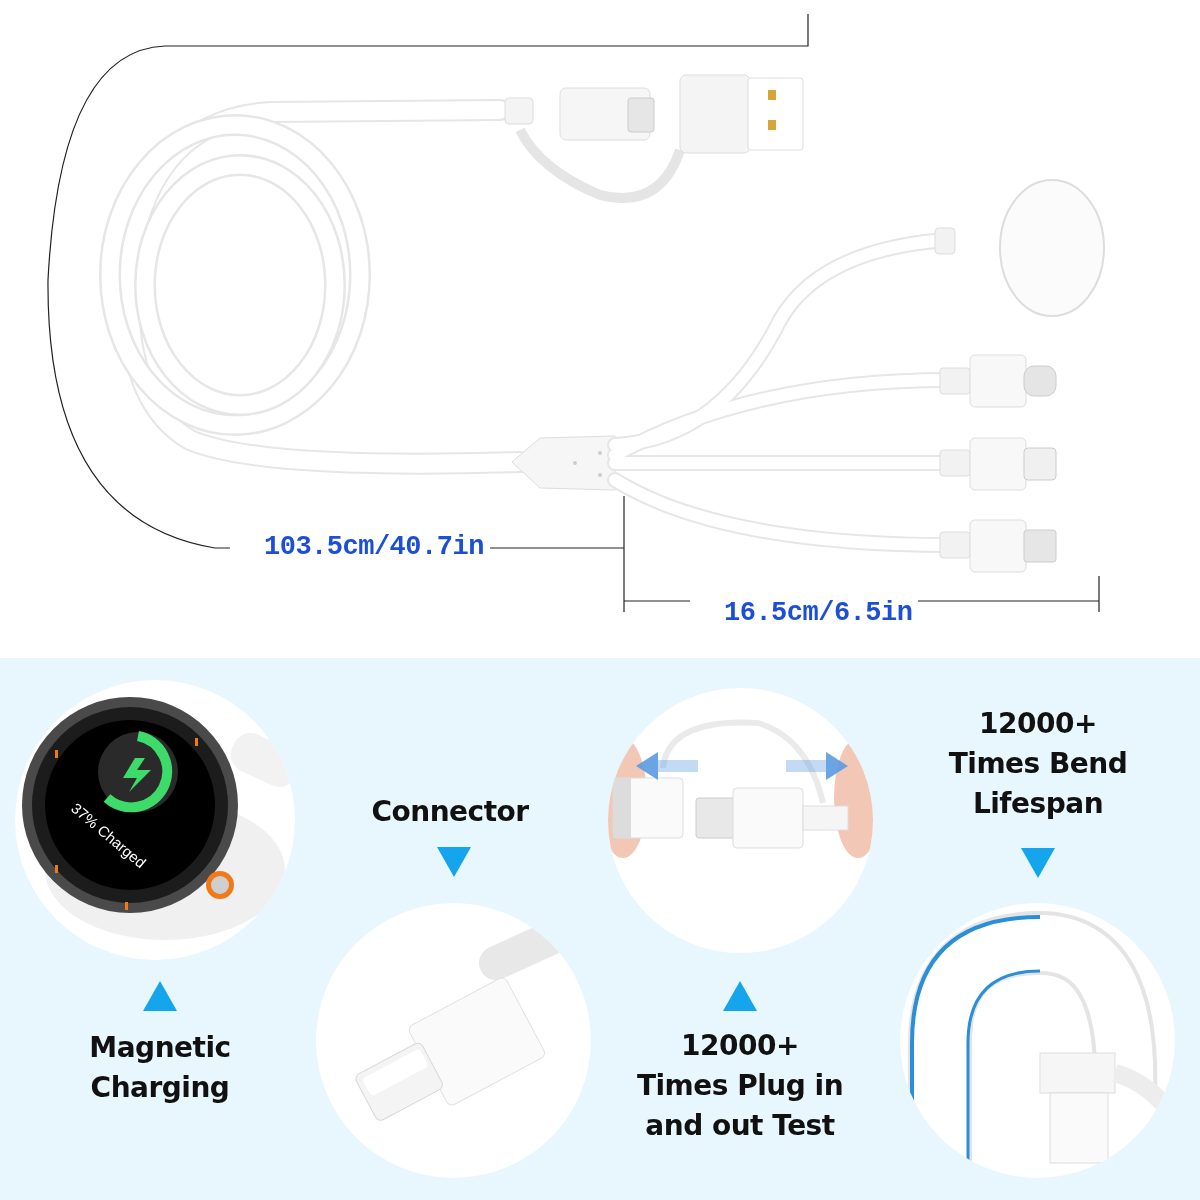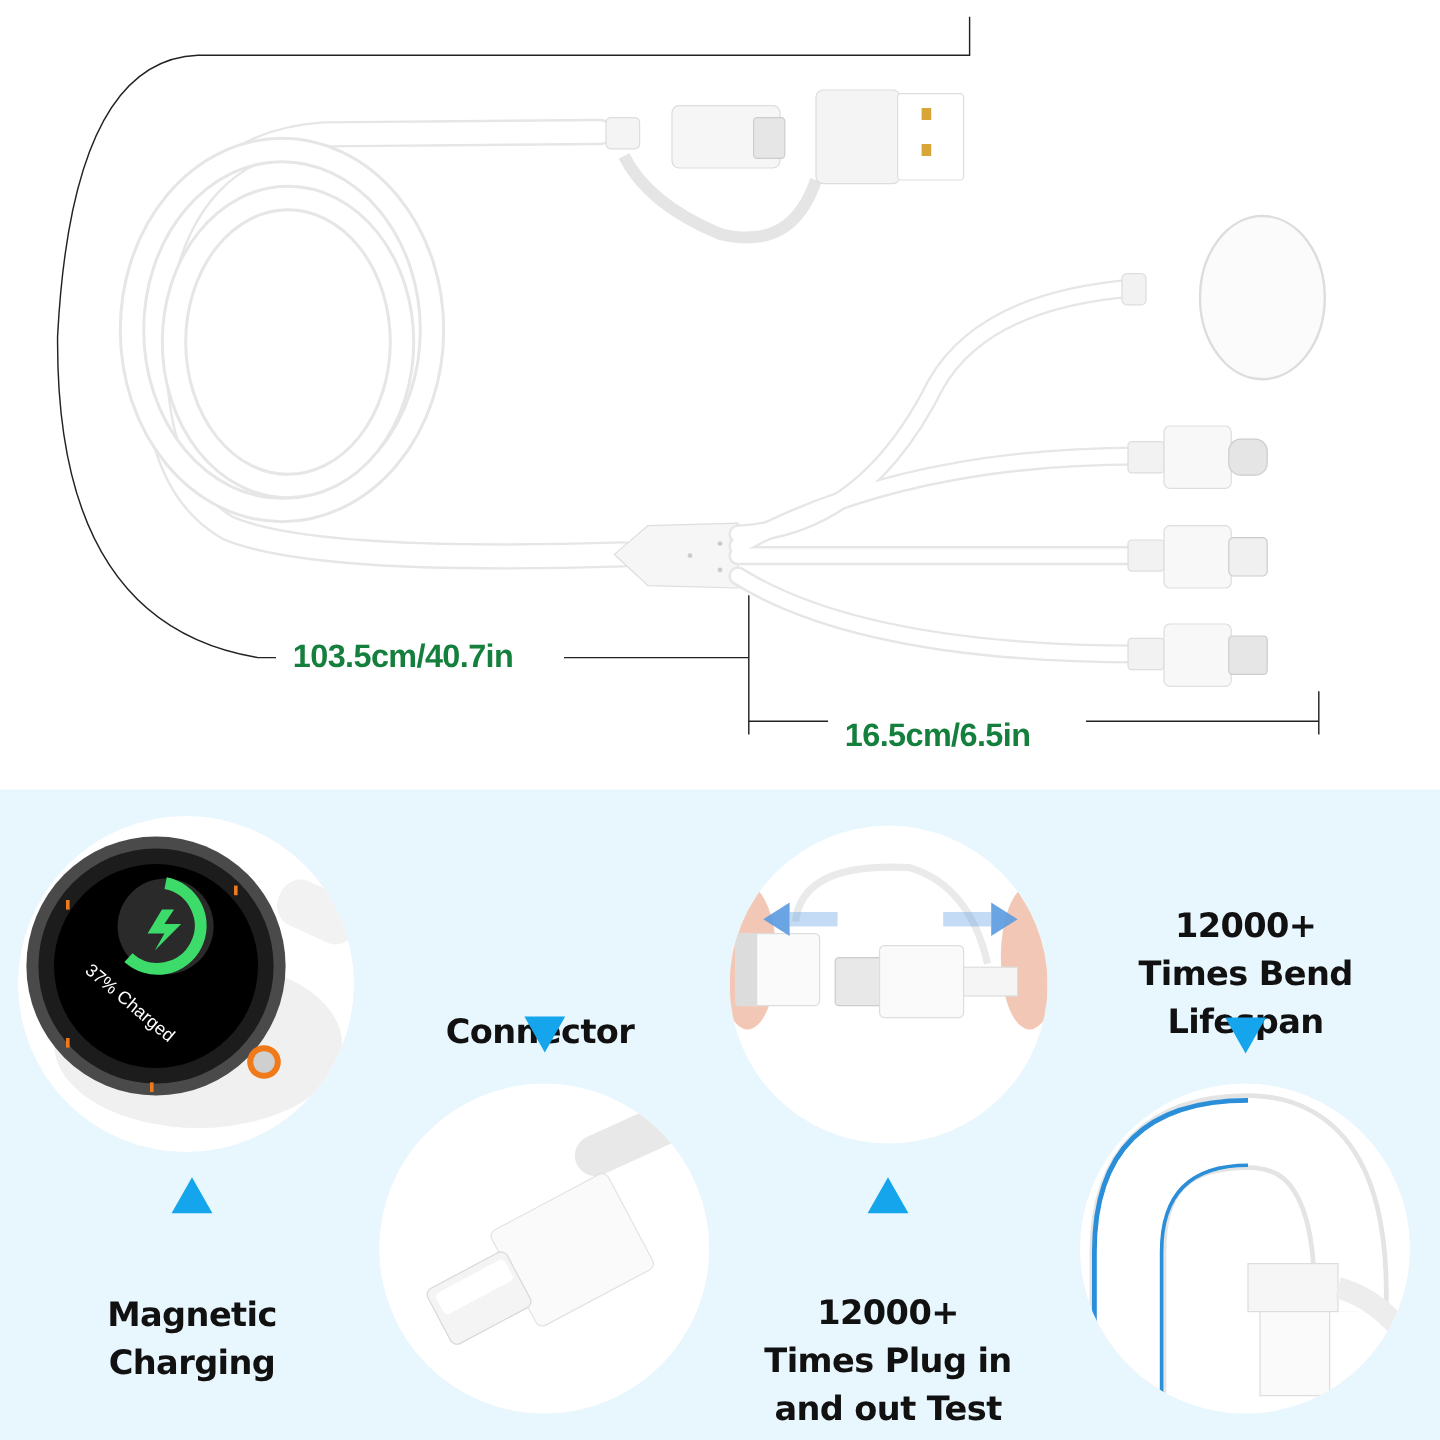--- a/index.html
+++ b/index.html
@@ -1,21 +1,21 @@
 <!DOCTYPE html>
 <html><head>
   <meta charset="utf-8">
   <style>
     html, body { margin: 0; padding: 0; }
     body { width: 1200px; height: 1200px; position: relative; overflow: hidden; background: #ffffff; font-family: "DejaVu Sans", sans-serif; }
     .top { position: absolute; left: 0; top: 0; width: 1200px; height: 658px; background: #ffffff; }
     .bottom { position: absolute; left: 0; top: 658px; width: 1200px; height: 542px; background: #e8f6fd; }
-    .dim-text { position: absolute; font-family: Liberation Sans, sans-serif; font-weight: bold; font-size: 27px; color: #15803d; letter-spacing: -0.5px; background: #fff; padding: 0 6px; white-space: nowrap; }
+    .dim-text { position: absolute; font-family: Liberation Mono, monospace; font-weight: bold; font-size: 27px; color: #1d4ed8; letter-spacing: -0.5px; background: #fff; padding: 0 6px; white-space: nowrap; margin-left: 20px; }
     .circle { position: absolute; border-radius: 50%; background: #ffffff; overflow: hidden; }
-    .label { position: absolute; text-align: center; font-weight: bold; font-size: 28px; line-height: 40px; color: #111; letter-spacing: -0.5px; white-space: pre-line; margin-top: 48px; }
+    .label { position: absolute; text-align: center; font-weight: bold; font-size: 28px; line-height: 40px; color: #111; letter-spacing: -0.5px; white-space: pre-line; }
     .tri { position: absolute; width: 0; height: 0; }
     .tri-down { border-left: 17px solid transparent; border-right: 17px solid transparent; border-top: 30px solid #14a5ec; }
     .tri-up { border-left: 17px solid transparent; border-right: 17px solid transparent; border-bottom: 30px solid #14a5ec; }
     svg { display: block; }
   </style>
 </head>
 <body>
 
 <div class="top">
   <svg width="1200" height="658">

